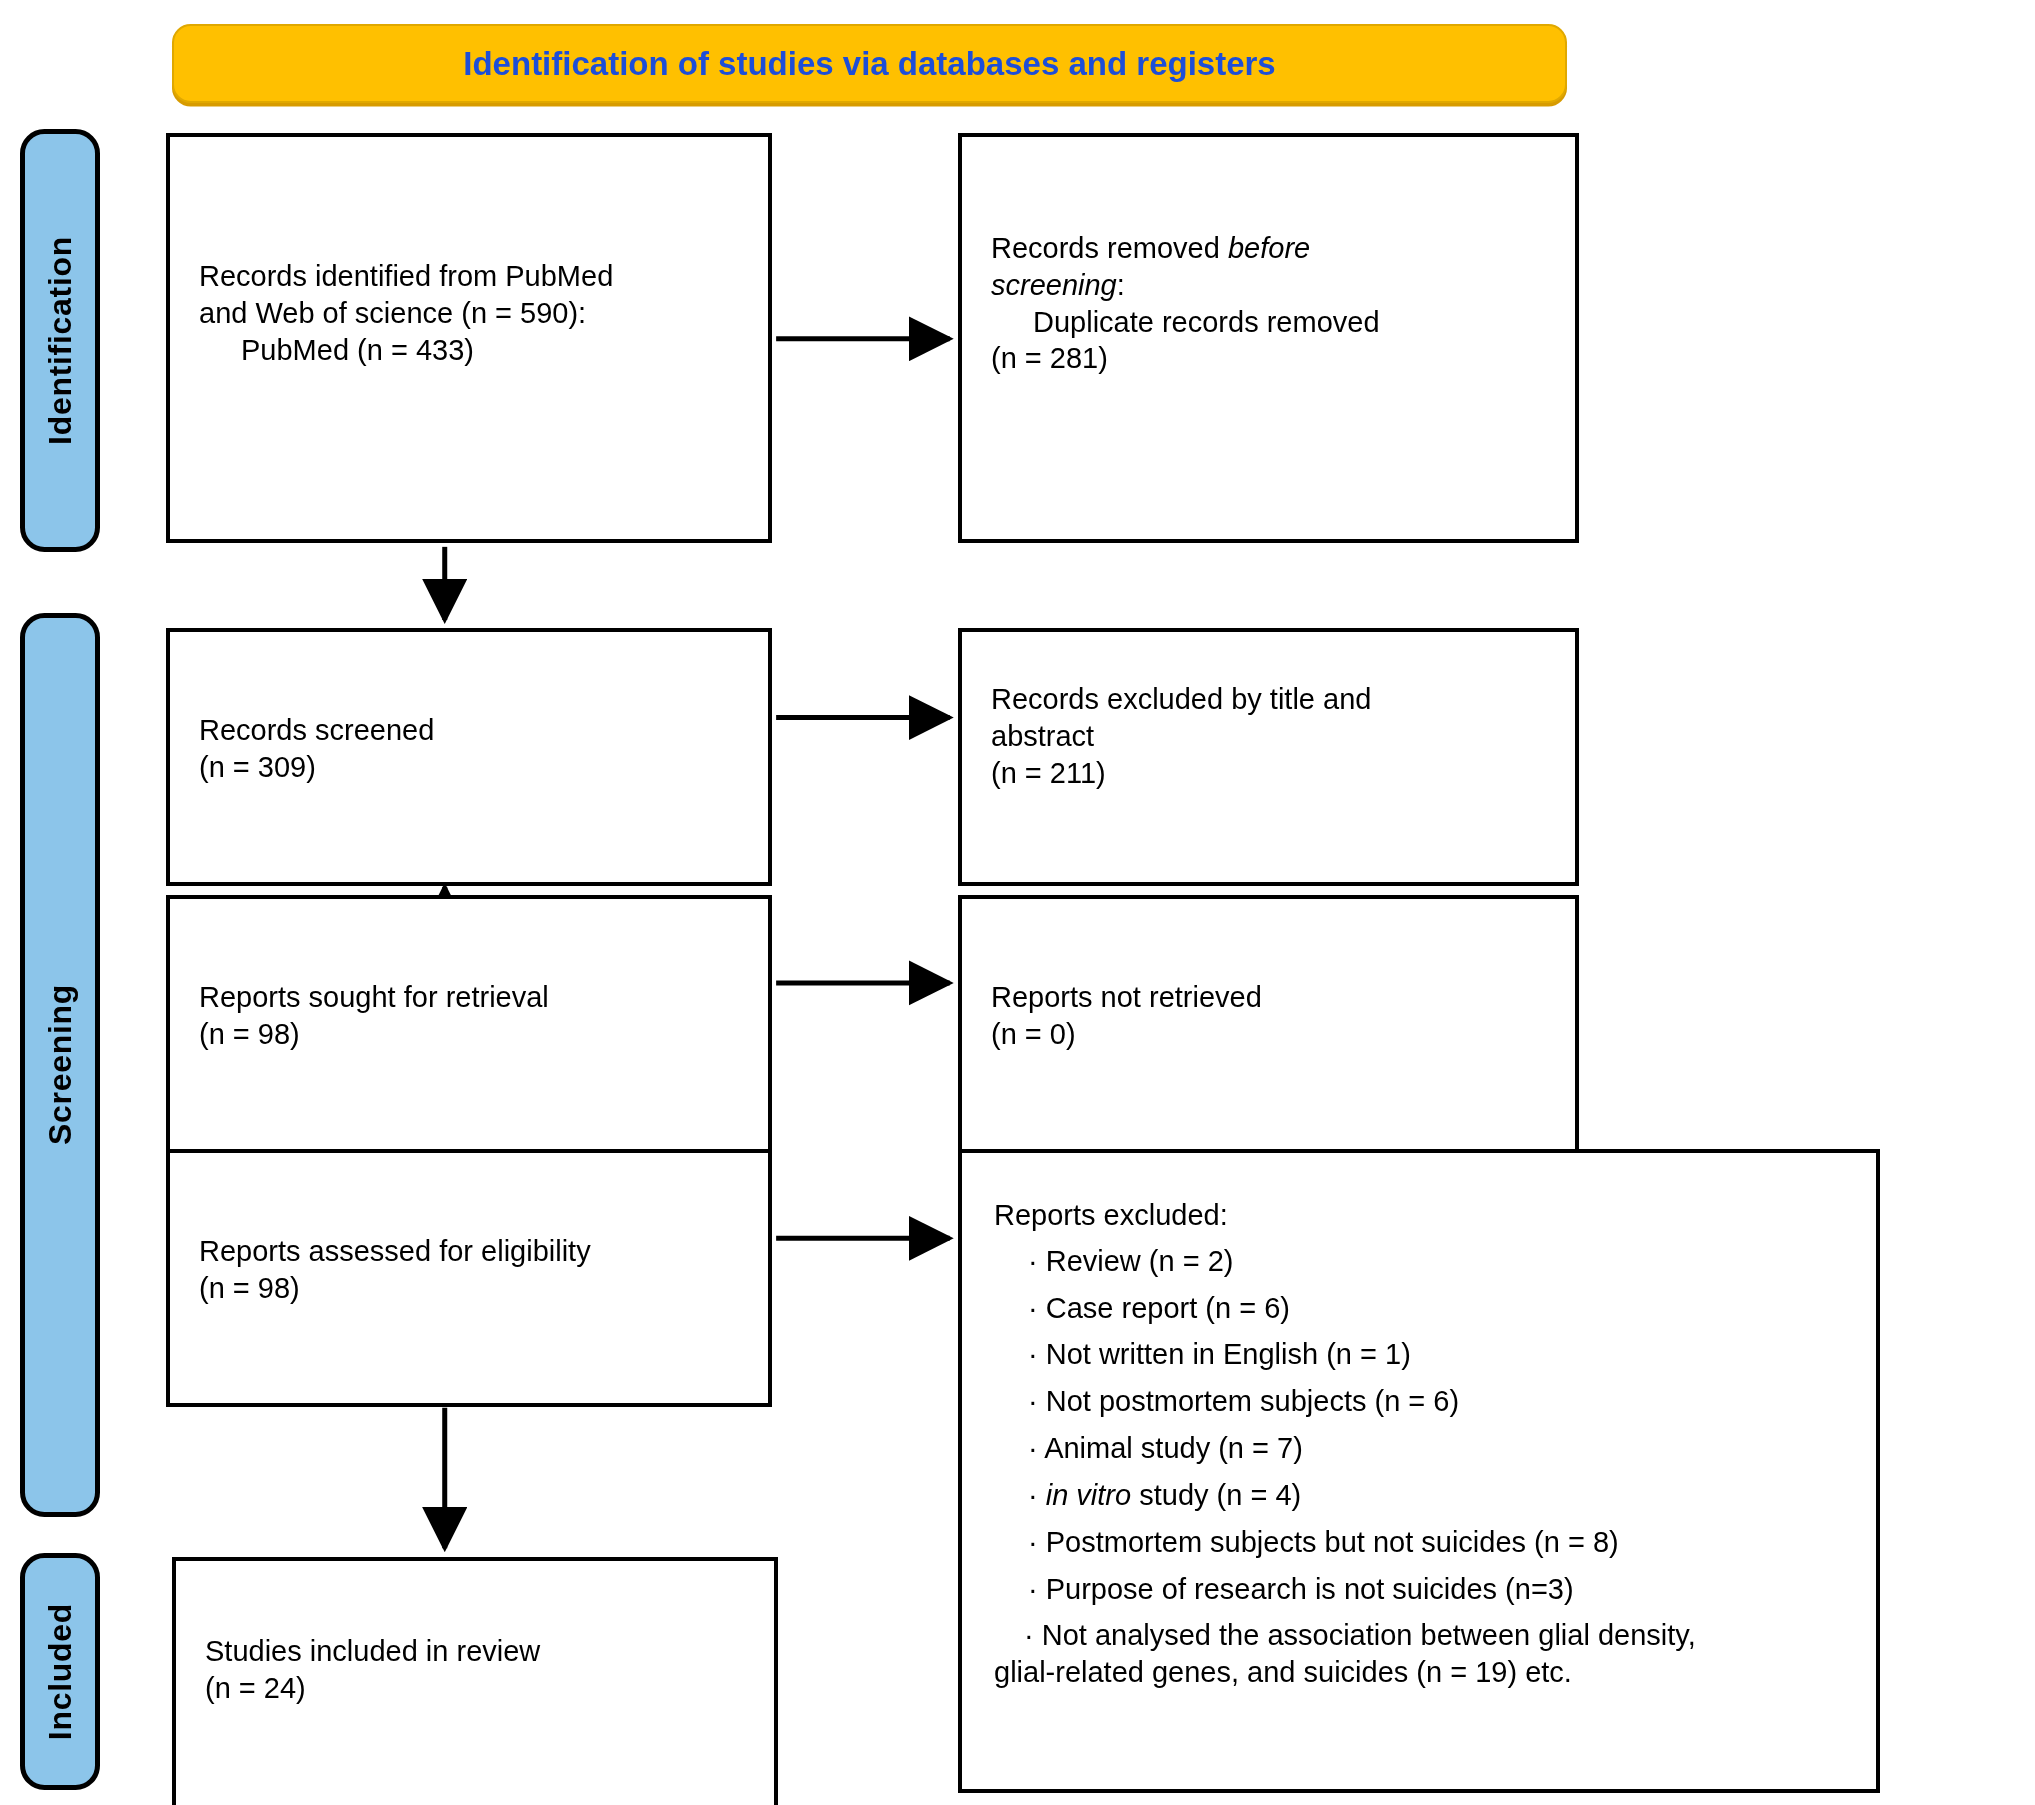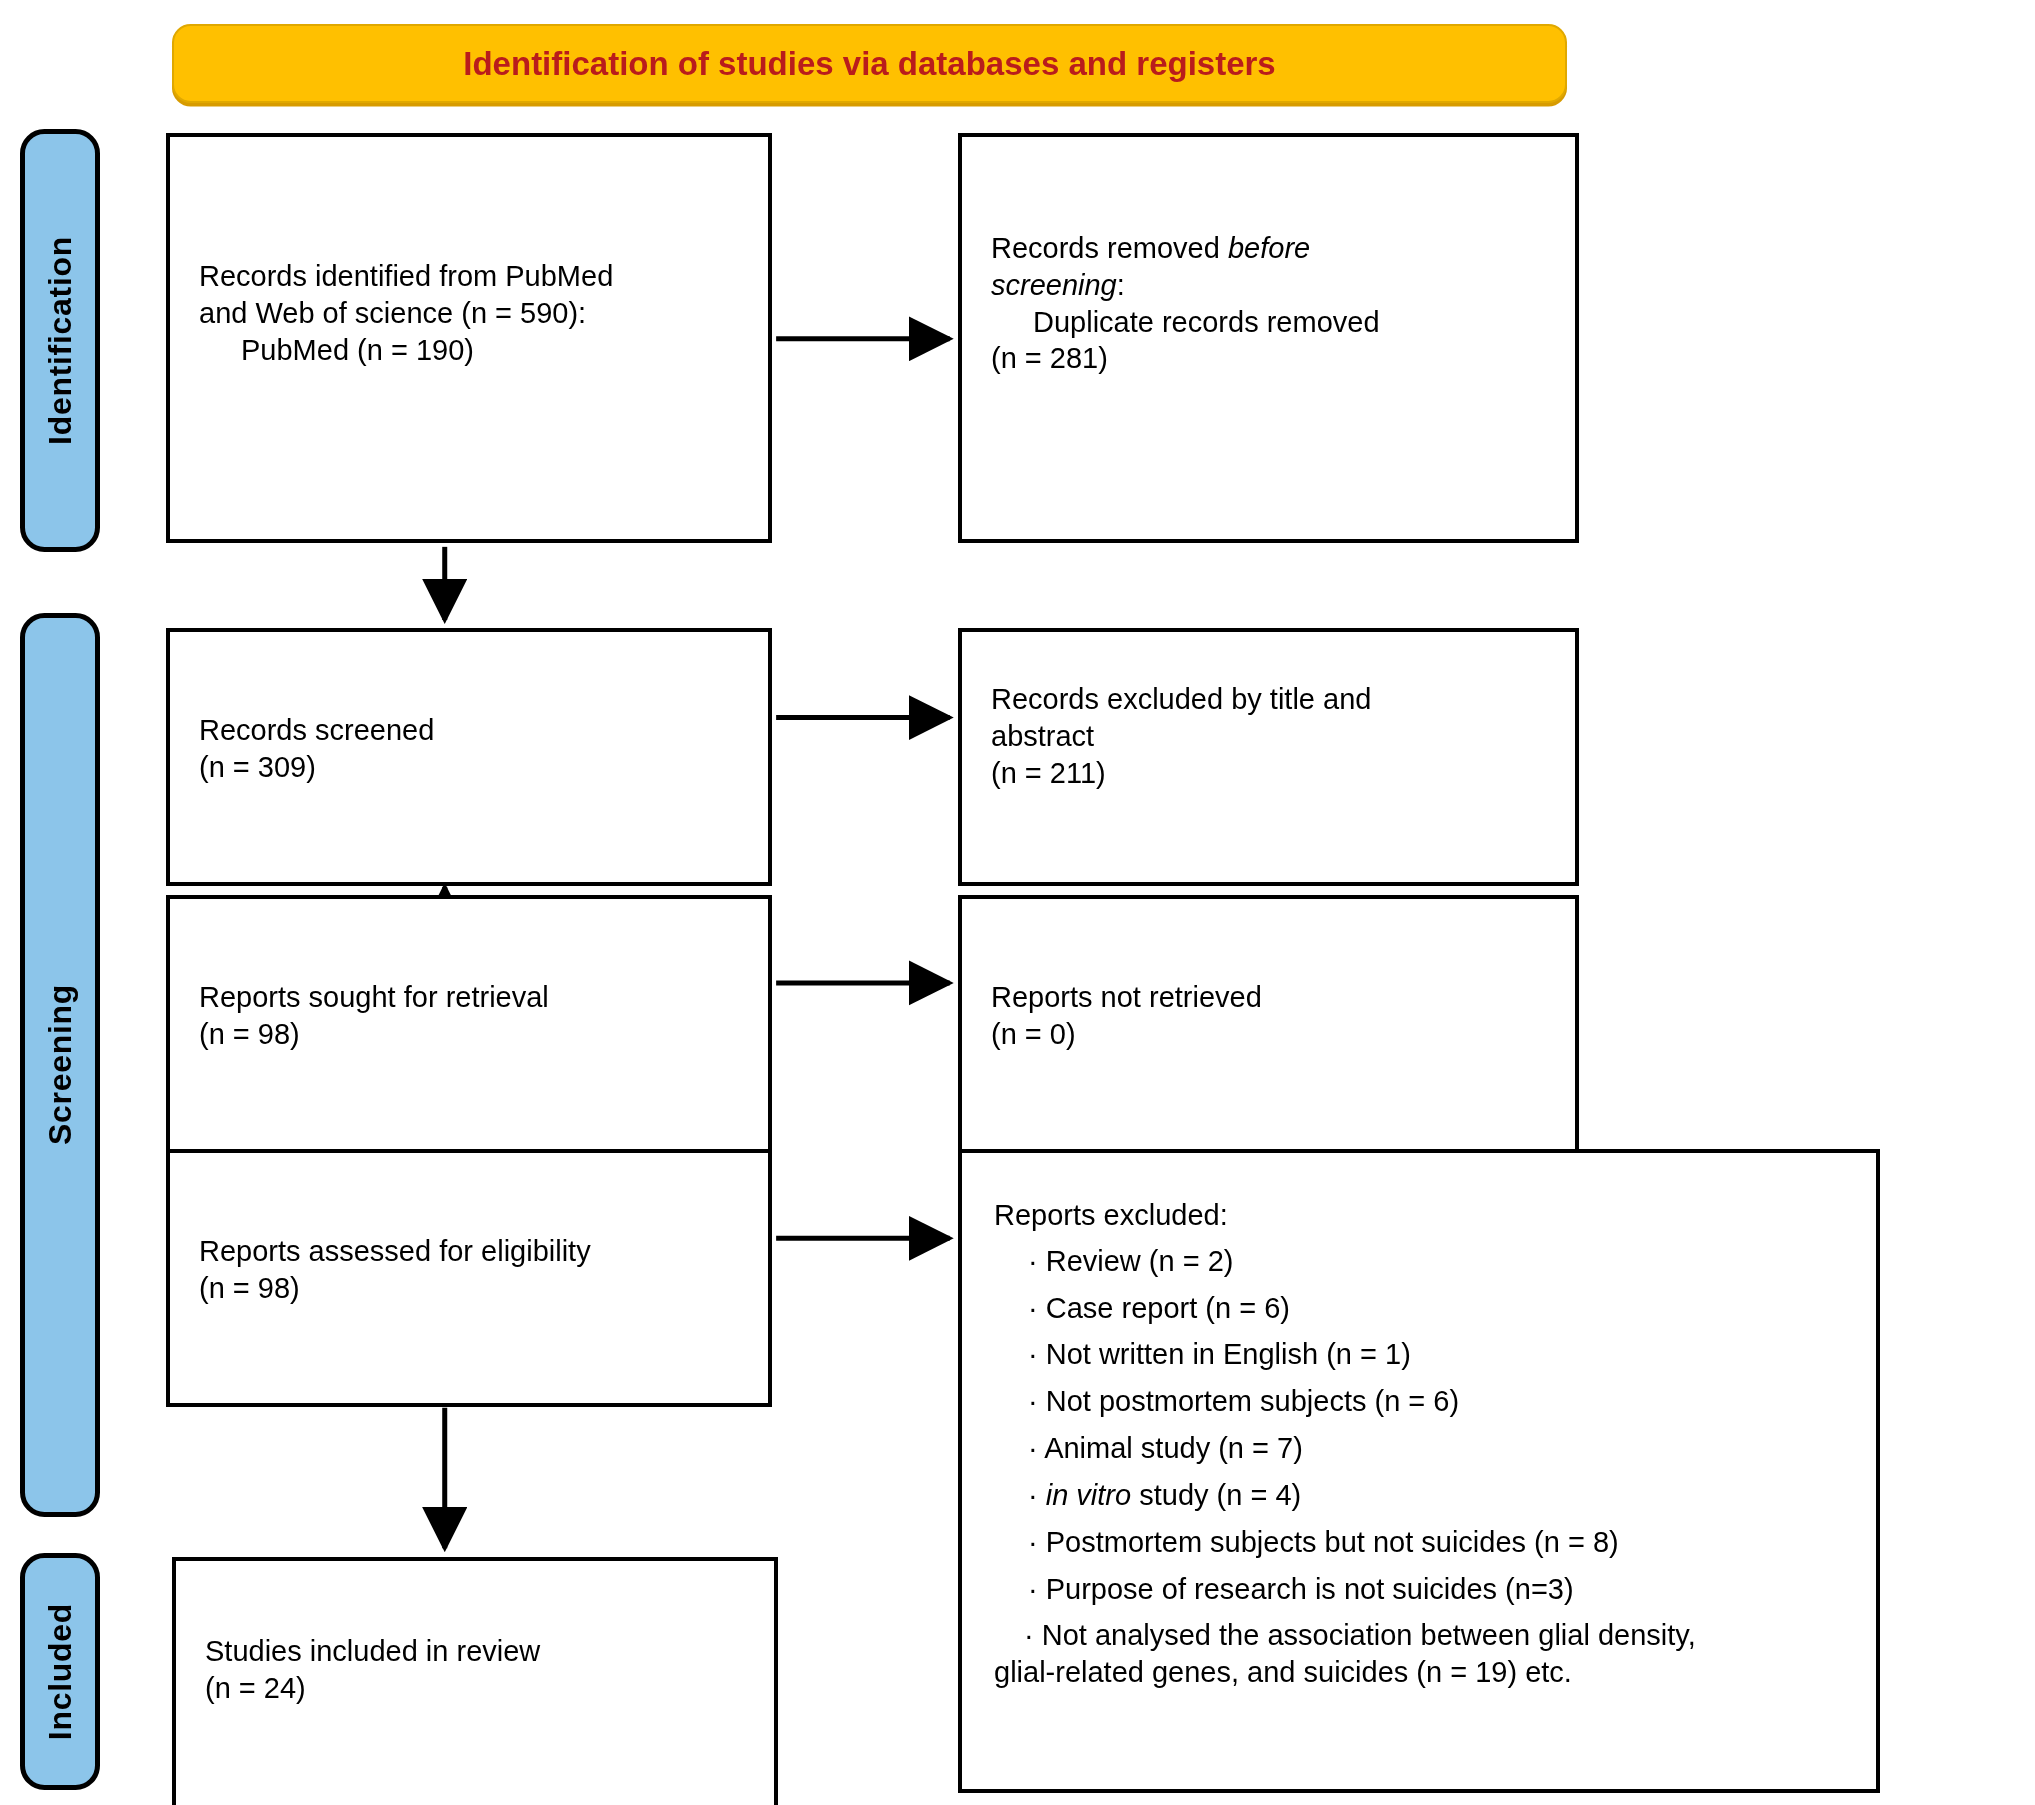--- a/index.html
+++ b/index.html
@@ -36,21 +36,21 @@
     border-radius: 18.7px;
     box-shadow: 0 3.6px 0 0 #D79B00;
     display: flex;
     align-items: center;
     justify-content: center;
     box-sizing: border-box;
   }
   .banner-title {
     font-size: 33px;
     font-weight: bold;
-    color: #b91c1c;
+    color: #1d4ed8;
     letter-spacing: 0px;
     white-space: nowrap;
   }
 
   
   .phase {
     position: absolute;
     left: 20px;
     width: 80px;
     background: #8CC5EA;
@@ -188,21 +188,21 @@
 
     <line x1="1082" y1="1726" x2="1324" y2="1726" stroke="#000000" stroke-width="7" marker-end="url(#arrowhead)"></line>
 
     <line x1="620" y1="1962" x2="620" y2="2158" stroke="#000000" stroke-width="7" marker-end="url(#arrowhead)"></line>
   </svg>
 
   <div class="box box-identified">
     <div class="box-inner">
       <span>Records identified from PubMed</span><br>
       <span>and Web of science (n = 590):</span><br>
-      <span class="ind1">PubMed (n = 190)</span>
+      <span class="ind1">PubMed (n = 433)</span>
     </div>
   </div>
 
   <div class="box box-removed">
     <div class="box-inner">
       <span>Records removed </span><i>before</i><br>
       <i>screening</i><span>:</span><br>
       <span class="ind1">Duplicate records removed</span>
       <span>(n = 281)</span>
     </div>

